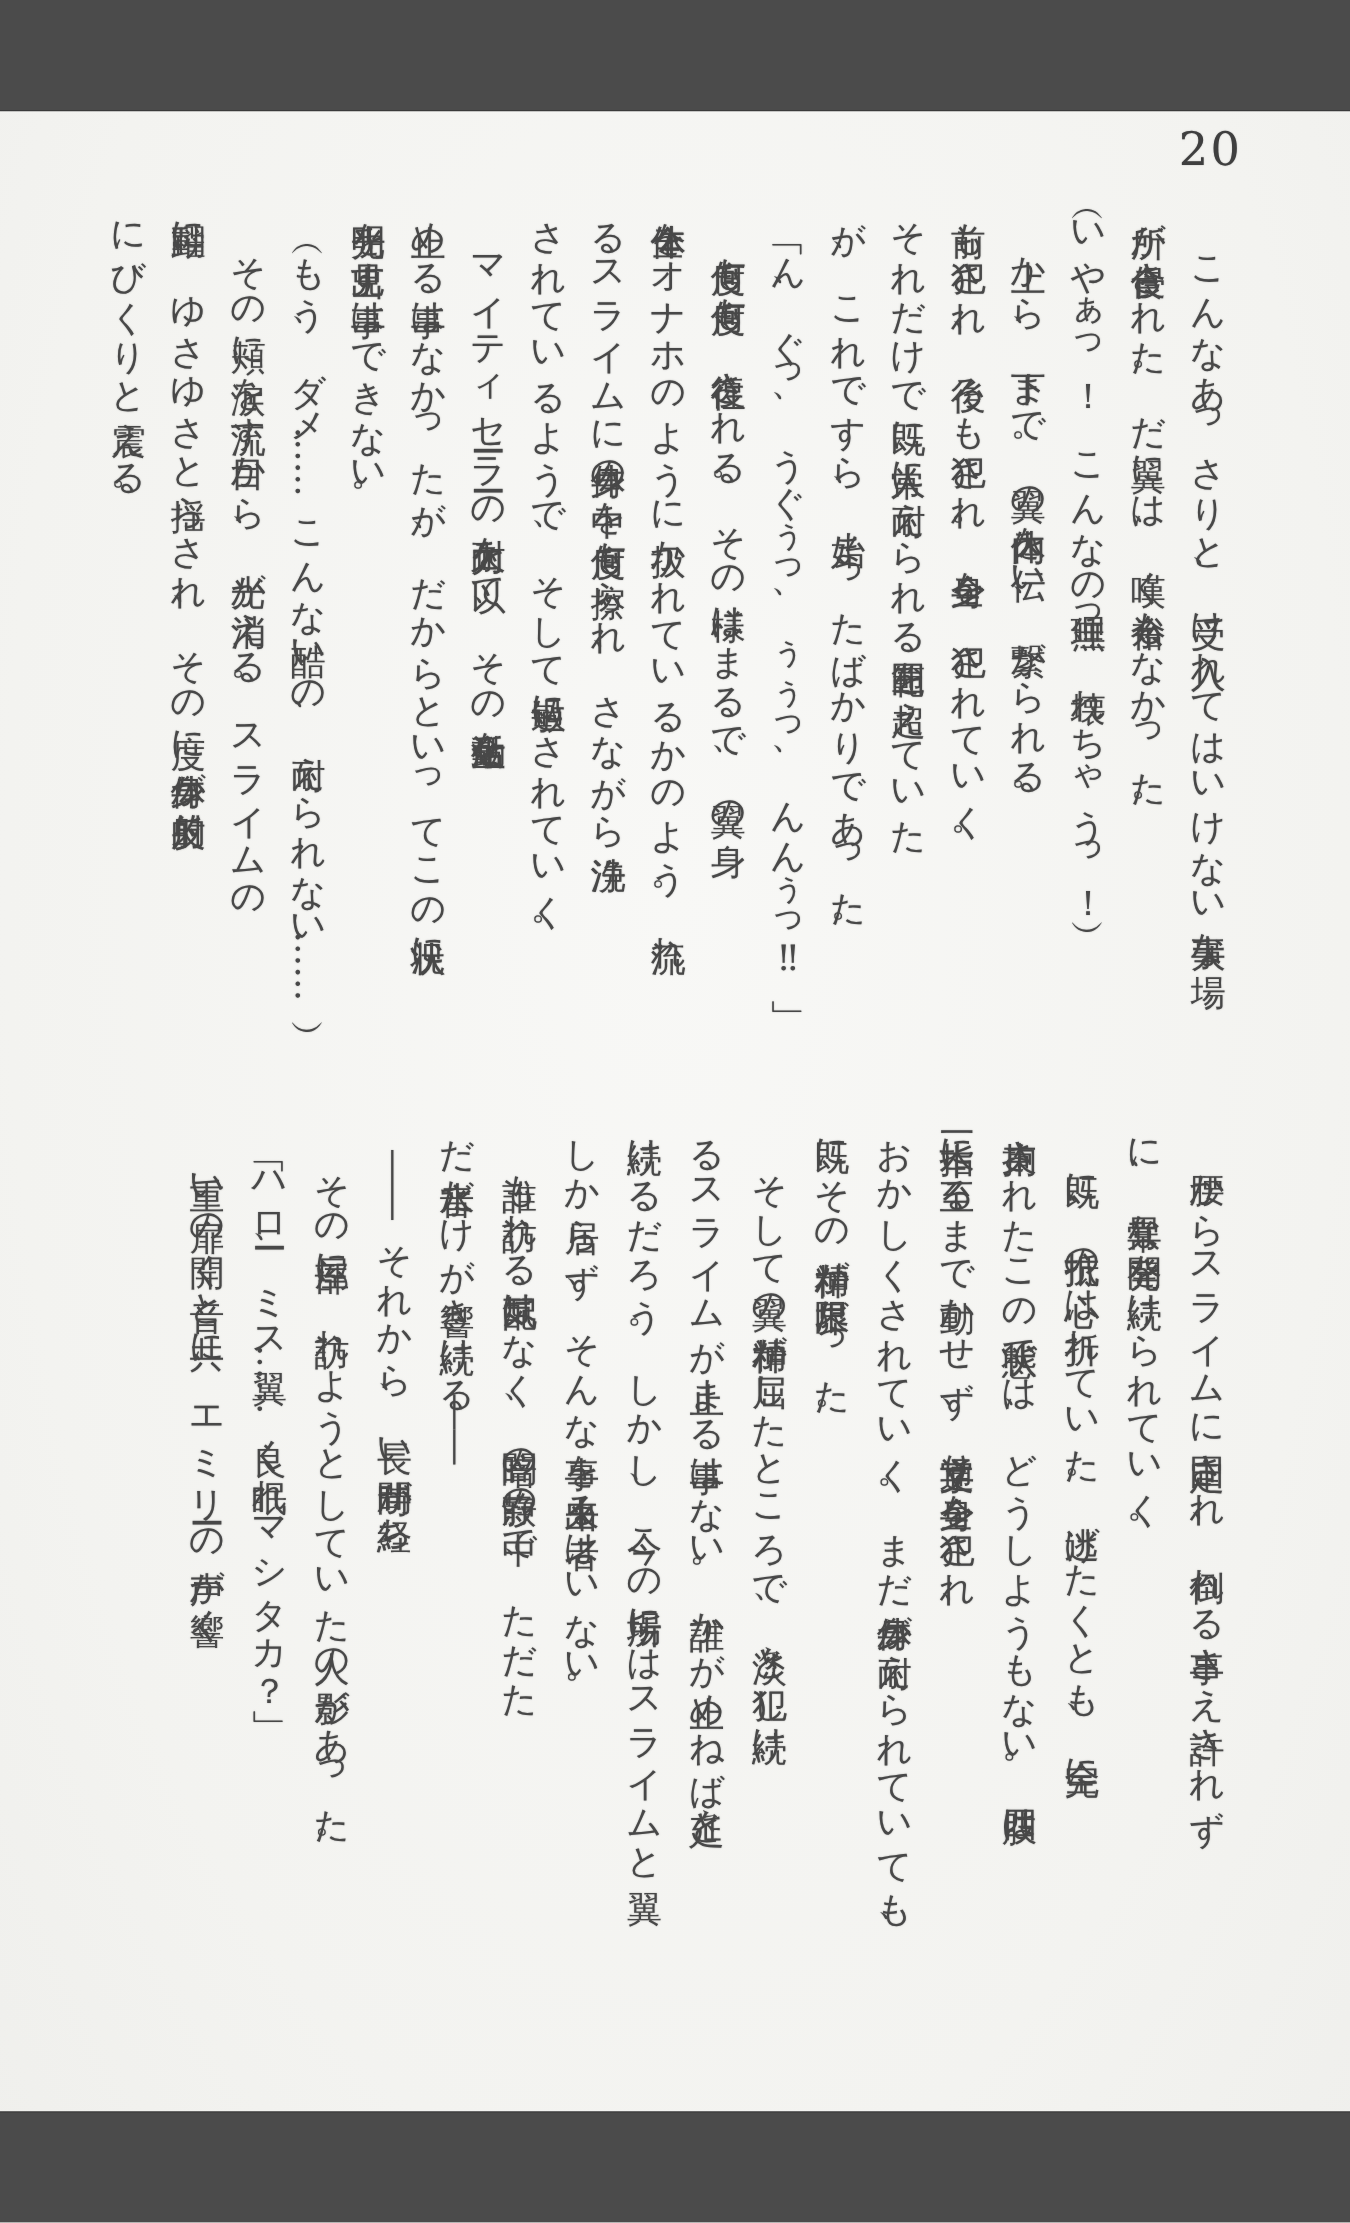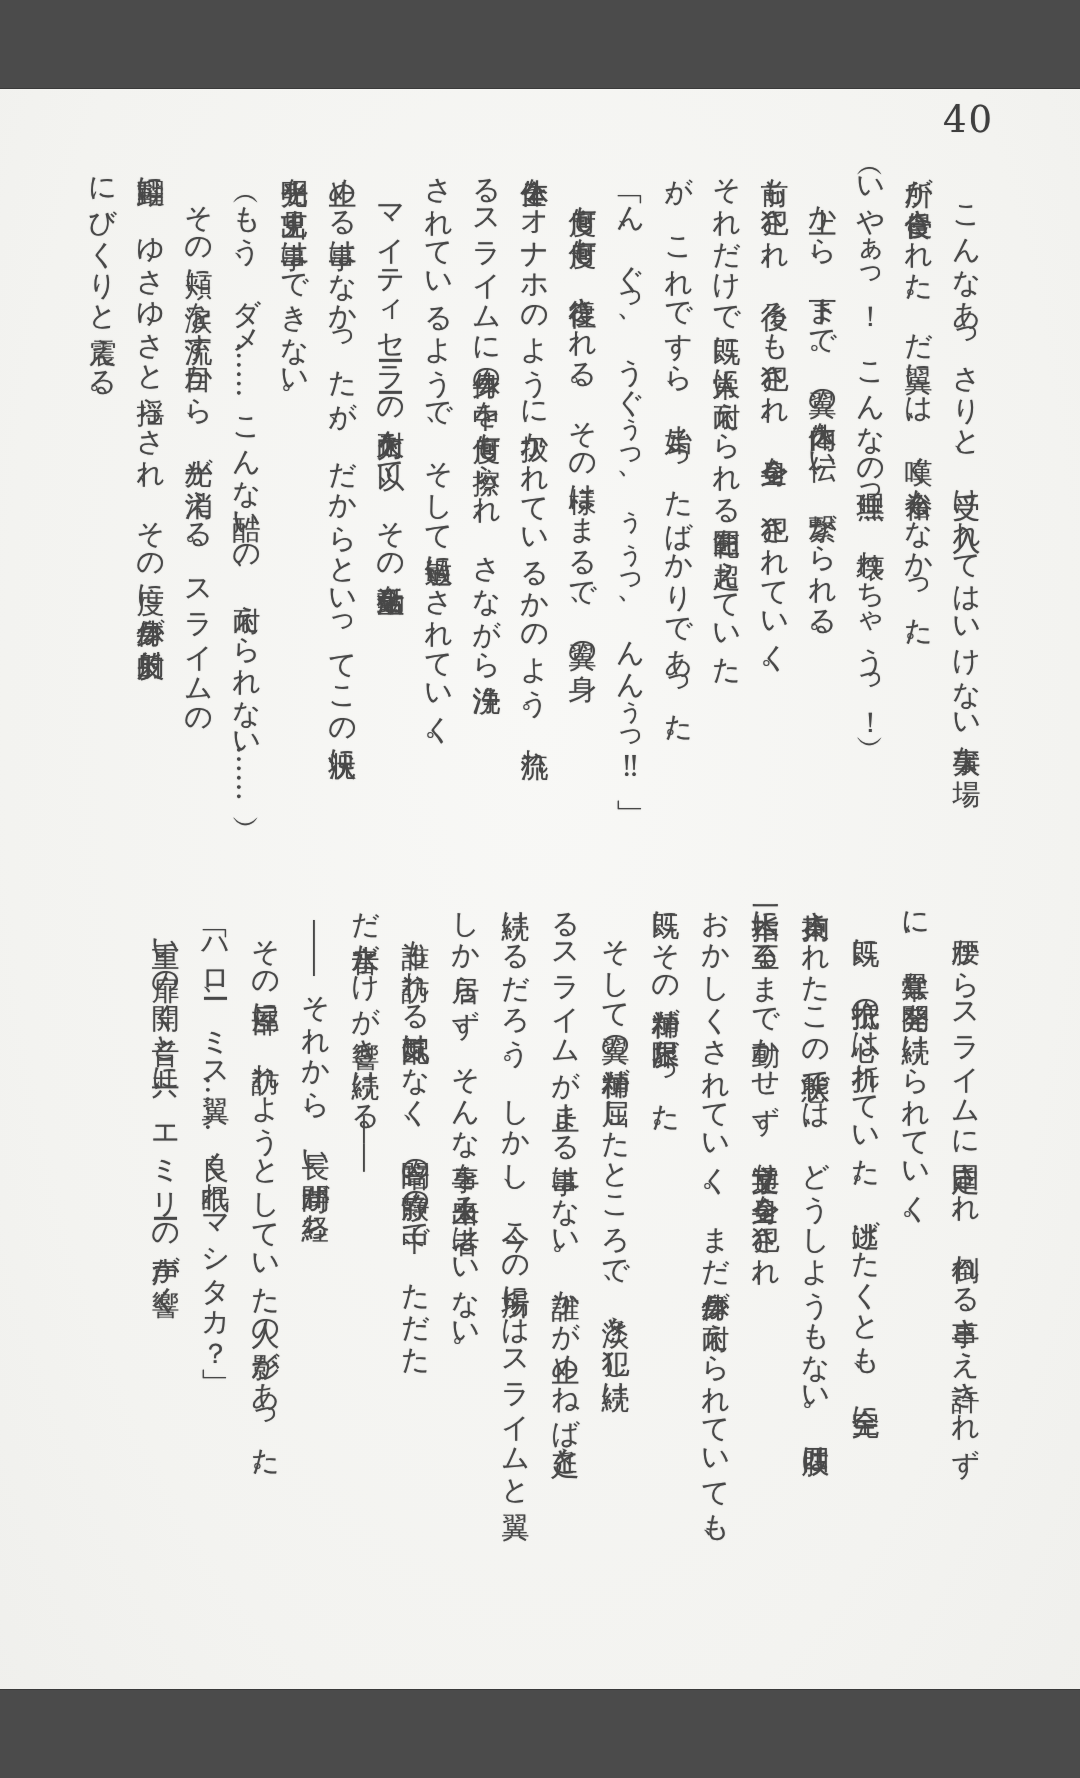--- a/index.html
+++ b/index.html
@@ -58,21 +58,21 @@
     line-height: 50px;
   }
 </style>
 </head>
 <body>
 
 <div class="page">
 
   <div class="letterbox top"></div>
 
-  <div class="page-number">40</div>
+  <div class="page-number">20</div>
 
   <div class="vblock block-top-half">
       <div class="tline">　こんなあっさりと、受け入れてはいけない大事な場</div>
       <div class="tline">所が侵食された。だ翼には、嘆く余裕もなかった。</div>
       <div class="tline">（いやぁっ！　こんなの無理っ、壊れちゃうっ！）</div>
       <div class="tline">　上から、下まで。翼の体内を伝い、繋がられる。</div>
       <div class="tline">前も犯され、後ろも犯され。全身を、犯されていく。</div>
       <div class="tline">それだけで既に常人に耐えられる範囲を超えていた</div>
       <div class="tline">が、これですら、始まったばかりであった。</div>
       <div class="tline">　「ん、ぐっ、うぐぅっ、ぅぅっ、んんぅっ‼」</div>

